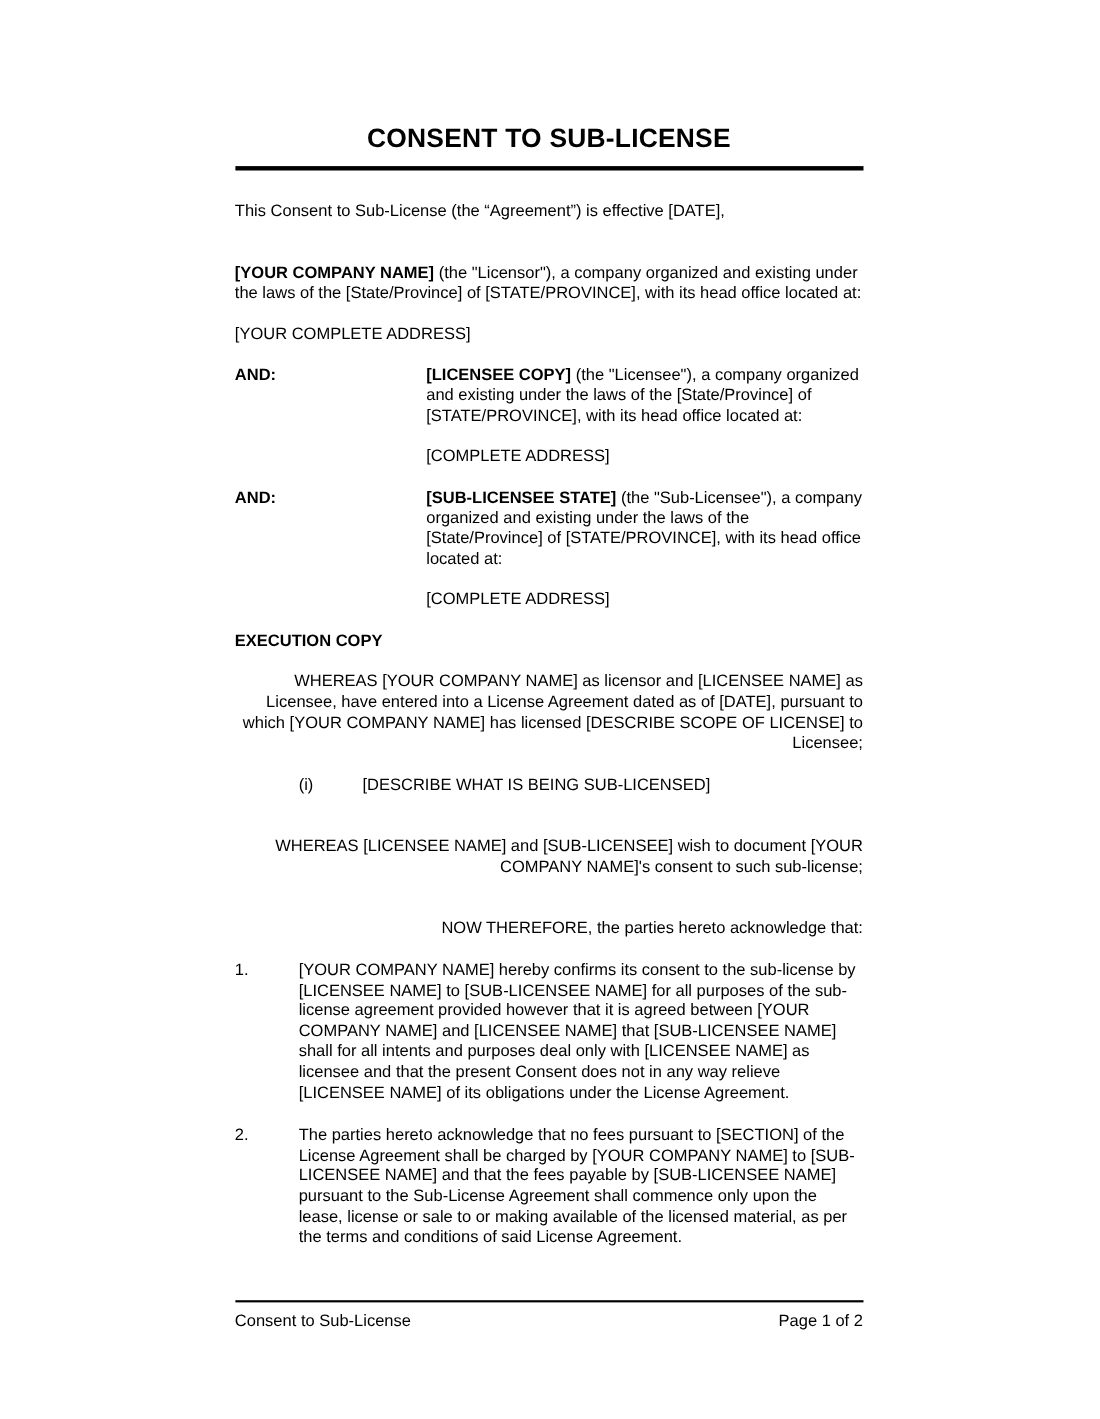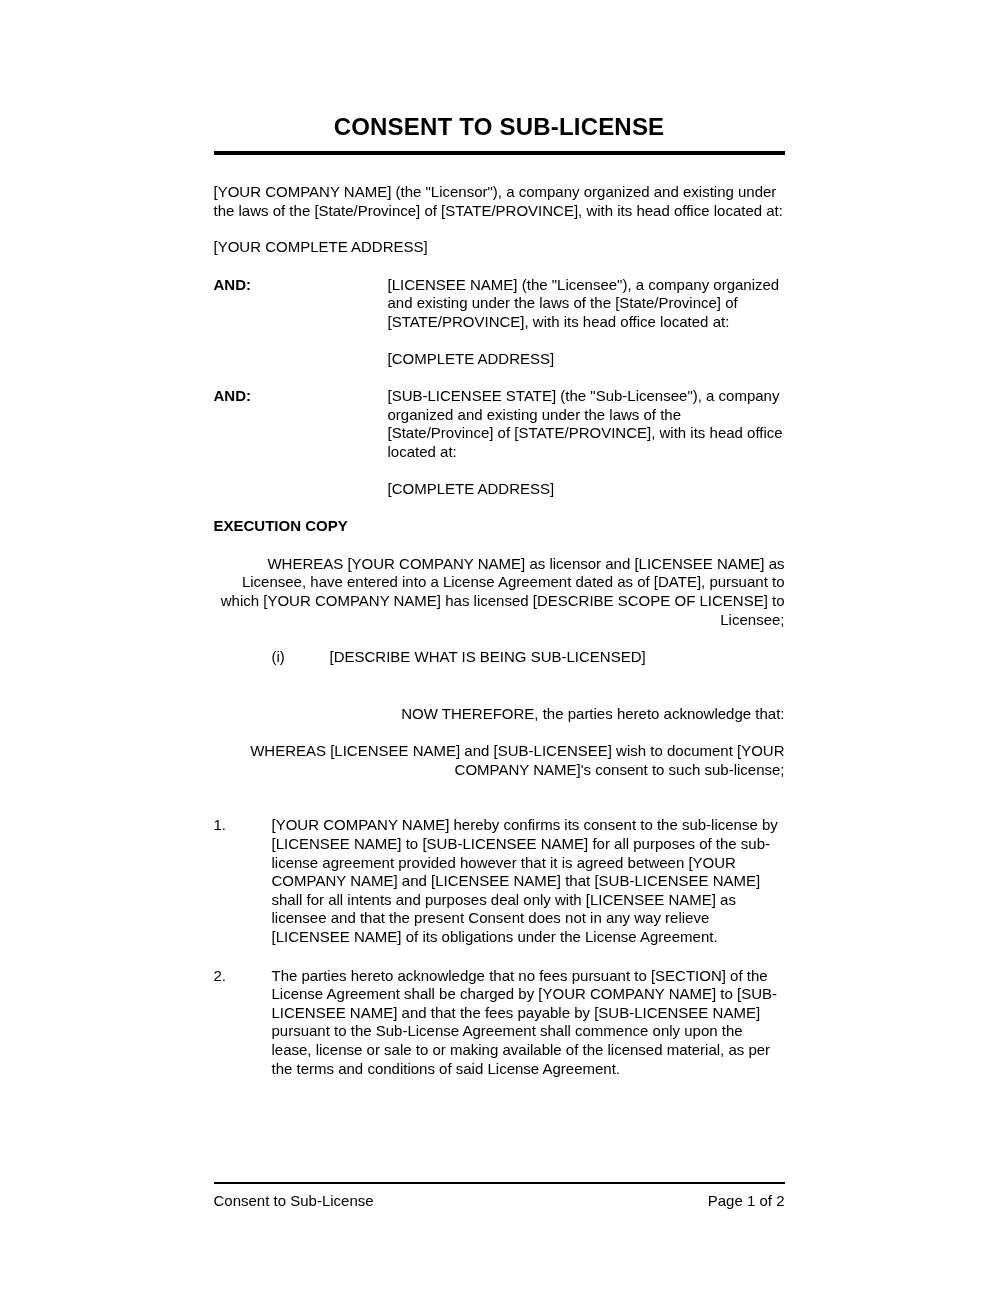--- a/index.html
+++ b/index.html
@@ -43,21 +43,21 @@
   }
   .party-label {
     width: 174px;
     flex: 0 0 174px;
     font-weight: bold;
   }
   .party-content {
     flex: 1;
   }
   .party-desc { margin: 0; }
-  .party-name { font-weight: normal; }
+  .party-name { font-weight: bold; }
   .party-address { margin: 18px 0 0 0; }
   .exec-copy {
     font-weight: bold;
     margin: 0 0 19px 0;
   }
   .para {
     margin: 0 0 19px 0;
     text-align: right;
   }
   .para.gap-after-lg {
@@ -100,32 +100,33 @@
   }
 </style>
 </head>
 <body>
 
 <div class="page">
 
   <h1 class="doc-title">CONSENT TO SUB-LICENSE</h1>
   <div class="title-rule"></div>
 
+  <p class="intro">This Consent to Sub-License (the “Agreement”) is effective [DATE],</p>
 
   <div class="party-row">
     <div class="party-content">
       <p class="party-desc"><span class="party-name">[YOUR COMPANY NAME]</span><span> (the "Licensor"), a company organized and existing under the laws of the [State/Province] of [STATE/PROVINCE], with its head office located at:</span></p>
       <p class="party-address">[YOUR COMPLETE ADDRESS]</p>
     </div>
   </div>
 
   <div class="party-row">
     <div class="party-label">AND:</div>
     <div class="party-content">
-      <p class="party-desc"><span class="party-name">[LICENSEE NAME]</span><span> (the "Licensee"), a company organized and existing under the laws of the [State/Province] of [STATE/PROVINCE], with its head office located at:</span></p>
+      <p class="party-desc"><span class="party-name">[LICENSEE COPY]</span><span> (the "Licensee"), a company organized and existing under the laws of the [State/Province] of [STATE/PROVINCE], with its head office located at:</span></p>
       <p class="party-address">[COMPLETE ADDRESS]</p>
     </div>
   </div>
 
   <div class="party-row">
     <div class="party-label">AND:</div>
     <div class="party-content">
       <p class="party-desc"><span class="party-name">[SUB-LICENSEE STATE]</span><span> (the "Sub-Licensee"), a company organized and existing under the laws of the [State/Province] of [STATE/PROVINCE], with its head office located at:</span></p>
       <p class="party-address">[COMPLETE ADDRESS]</p>
     </div>
@@ -134,23 +135,23 @@
   <p class="exec-copy">EXECUTION COPY</p>
 
   <p class="para">WHEREAS [YOUR COMPANY NAME] as licensor and [LICENSEE NAME] as Licensee, have entered into a License Agreement dated as of [DATE], pursuant to which [YOUR COMPANY NAME] has licensed [DESCRIBE SCOPE OF LICENSE] to Licensee;</p>
 
 
   <div class="sub-item">
     <div class="sub-item-marker">(i)</div>
     <div class="sub-item-text">[DESCRIBE WHAT IS BEING SUB-LICENSED]</div>
   </div>
 
+  <p class="para gap-after-lg">WHEREAS [LICENSEE NAME] and [SUB-LICENSEE] wish to document [YOUR COMPANY NAME]'s consent to such sub-license;</p>
+
   <p class="para">NOW THEREFORE, the parties hereto acknowledge that:</p>
-
-  <p class="para gap-after-lg">WHEREAS [LICENSEE NAME] and [SUB-LICENSEE] wish to document [YOUR COMPANY NAME]'s consent to such sub-license;</p>
 
   <div class="numbered-item">
     <div class="numbered-item-no">1.</div>
     <div class="numbered-item-text">[YOUR COMPANY NAME] hereby confirms its consent to the sub-license by [LICENSEE NAME] to [SUB-LICENSEE NAME] for all purposes of the sub-license agreement provided however that it is agreed between [YOUR COMPANY NAME] and [LICENSEE NAME] that [SUB-LICENSEE NAME] shall for all intents and purposes deal only with [LICENSEE NAME] as licensee and that the present Consent does not in any way relieve [LICENSEE NAME] of its obligations under the License Agreement.</div>
   </div>
 
   <div class="numbered-item">
     <div class="numbered-item-no">2.</div>
     <div class="numbered-item-text">The parties hereto acknowledge that no fees pursuant to [SECTION] of the License Agreement shall be charged by [YOUR COMPANY NAME] to [SUB-LICENSEE NAME] and that the fees payable by [SUB-LICENSEE NAME] pursuant to the Sub-License Agreement shall commence only upon the lease, license or sale to or making available of the licensed material, as per the terms and conditions of said License Agreement.</div>
   </div>

